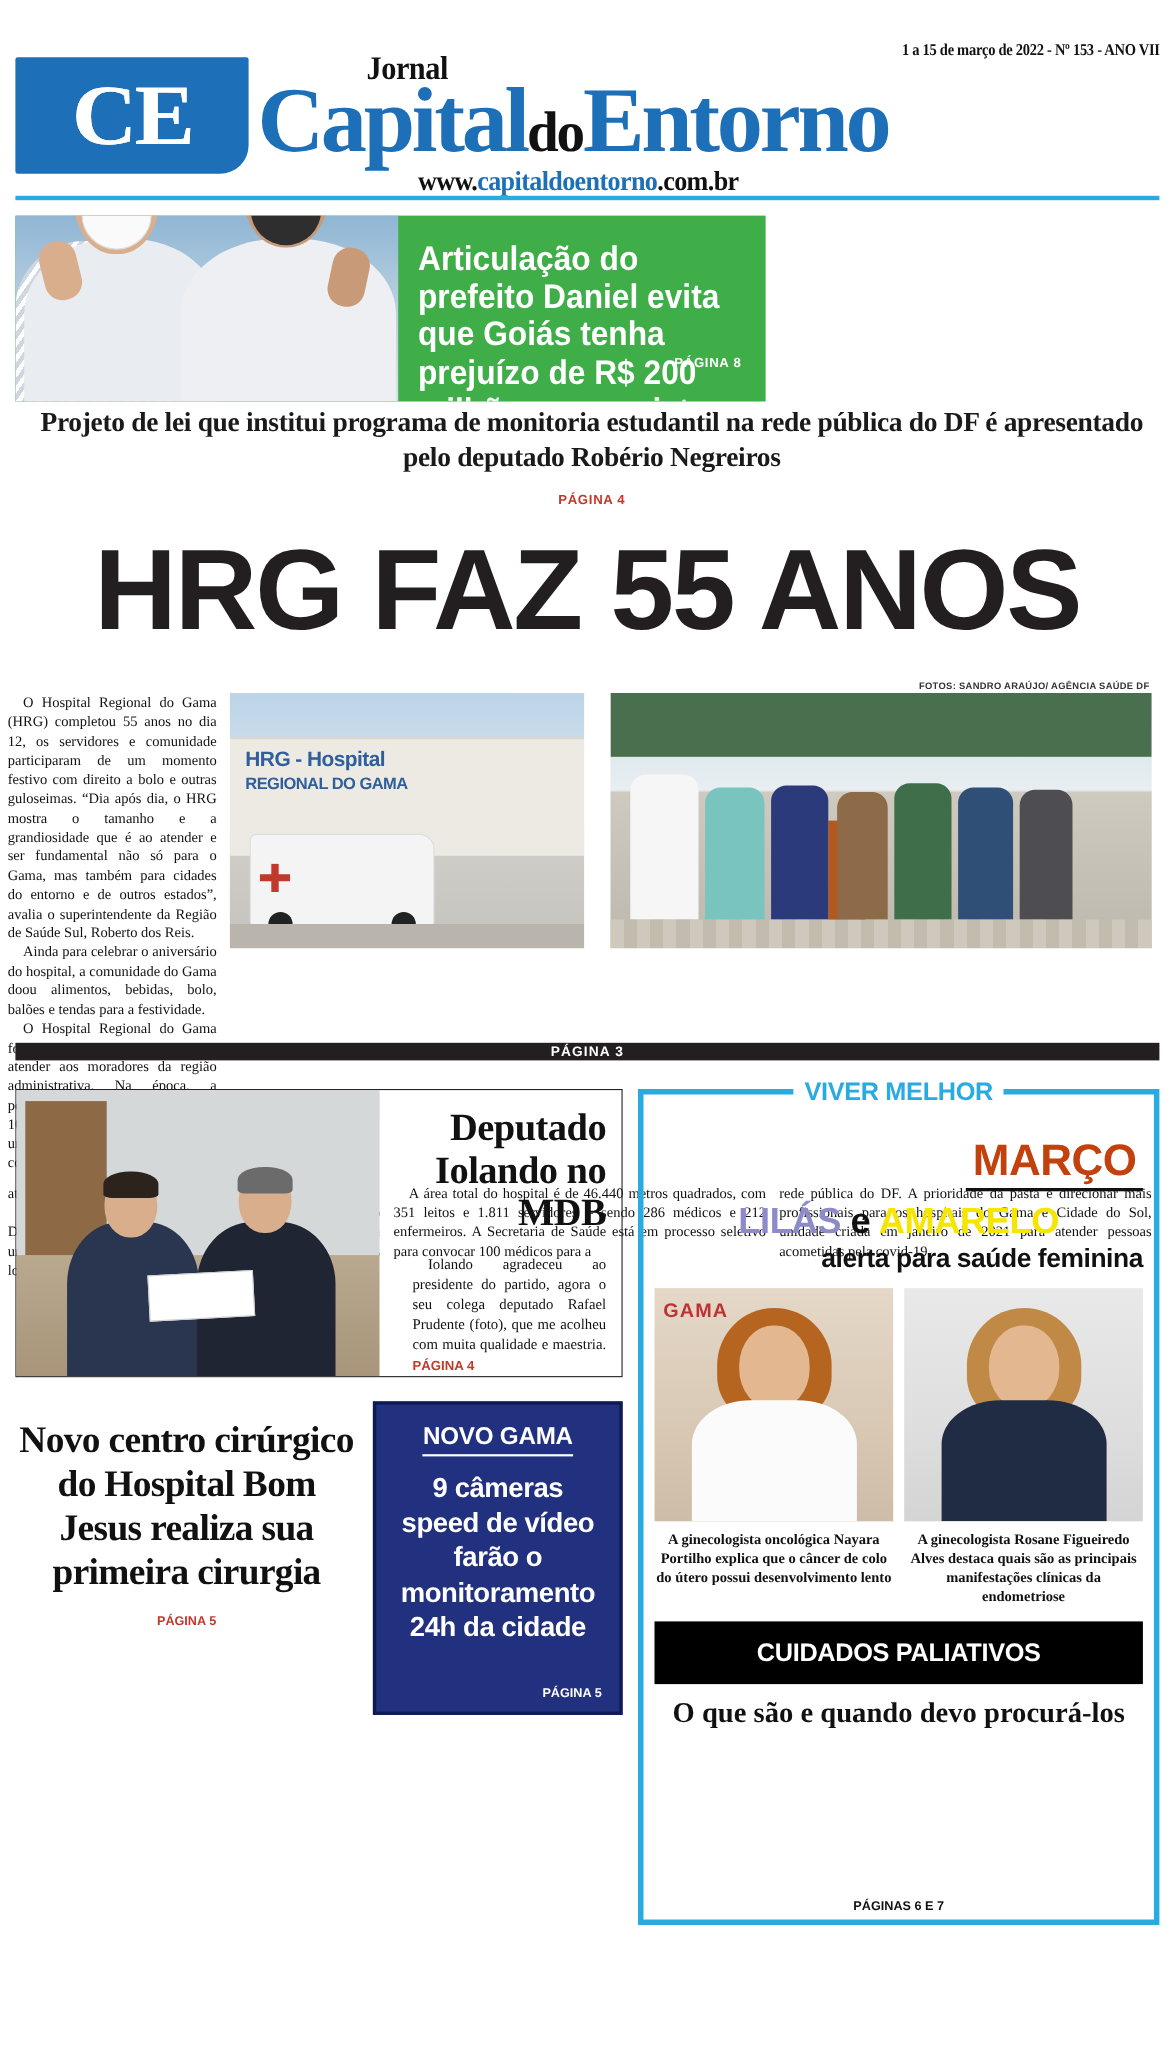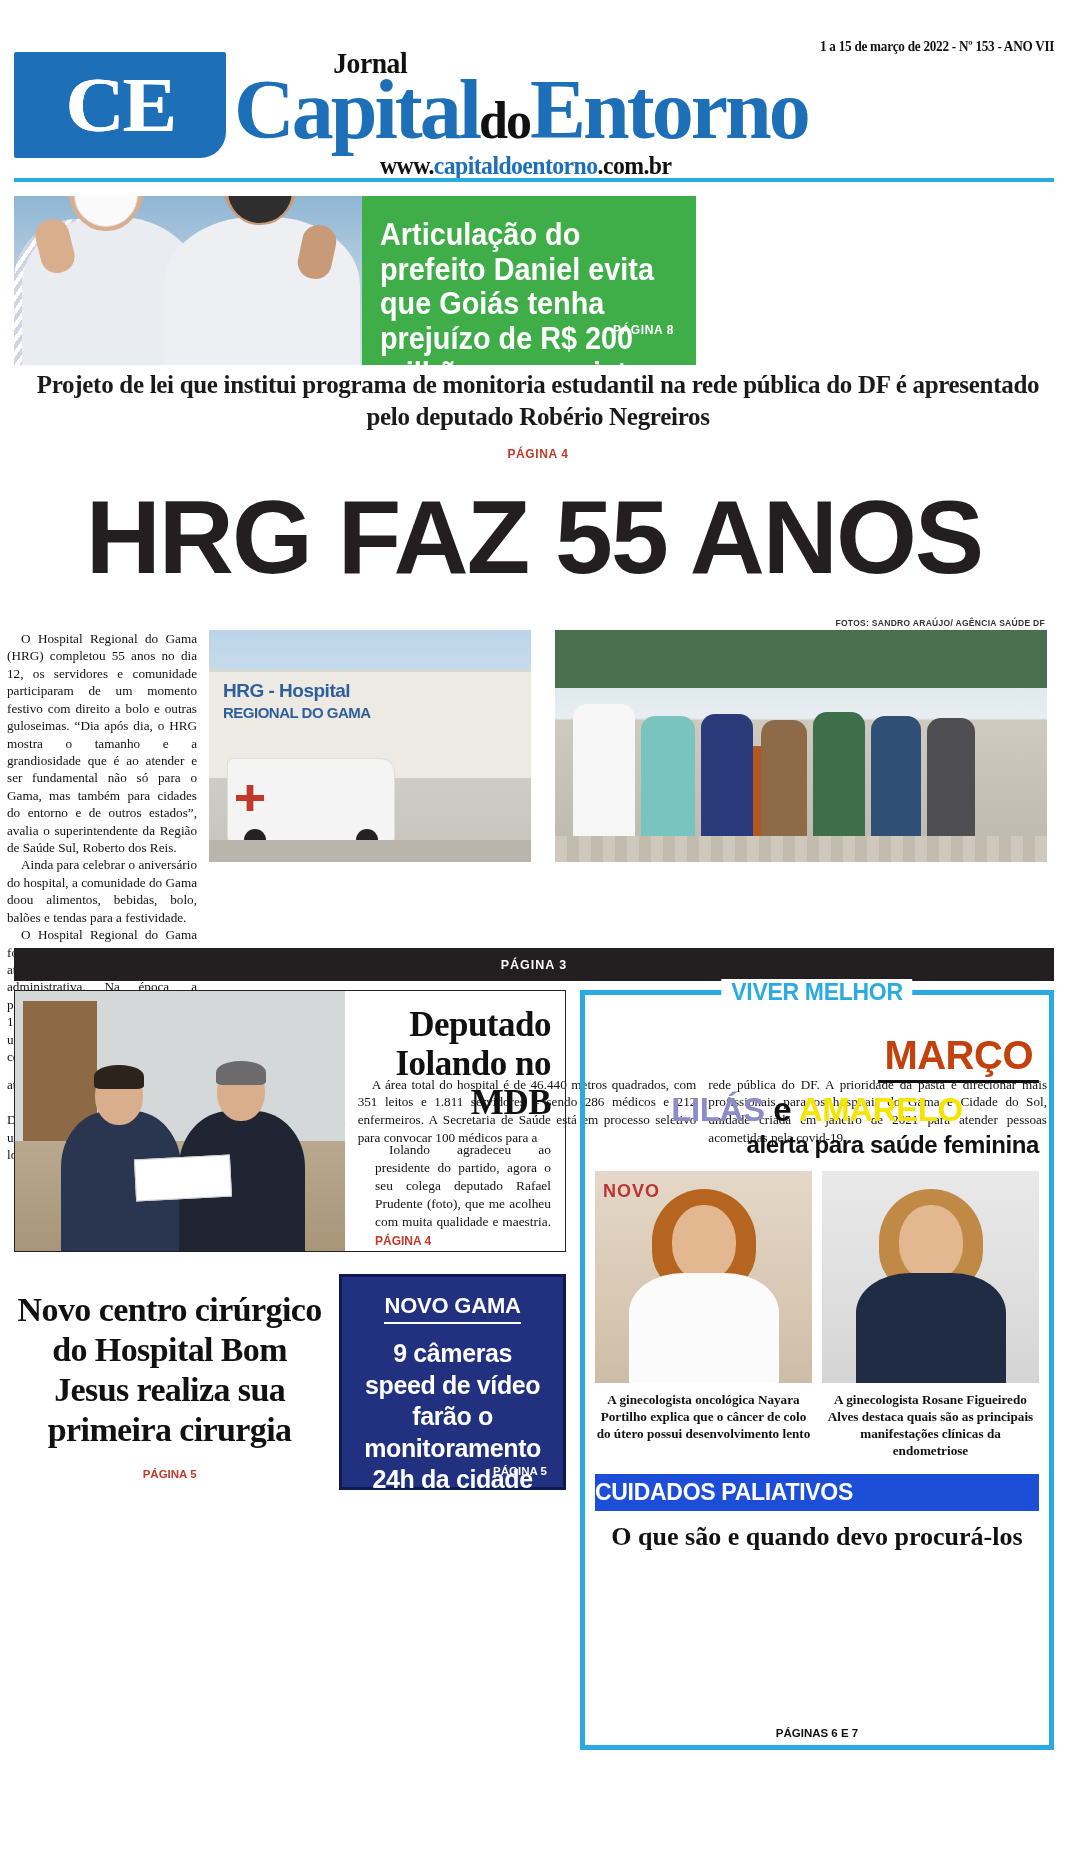--- a/index.html
+++ b/index.html
@@ -169,21 +169,21 @@
 
   .story-cols { display:flex; gap: 12px; margin-top: 10px; }
   .story-cols .col {
     flex:1; font-family:"Liberation Serif", serif;
     font-size: 13.2px; line-height: 1.34; text-align:justify; color:#111;
   }
   .story-cols .col p { text-indent: 14px; }
   .story-cols .col p.noind { text-indent: 0; }
 
   .pagina-bar {
-    position:absolute; left: 14px; top: 948px; width: 1040px; height: 33px;
+    position:absolute; left: 14px; top: 948px; width: 1040px; height: 16px;
     background:#231F20; color:#fff; display:flex; align-items:center; justify-content:center;
     font-family:"Liberation Sans", sans-serif; font-weight:700; font-size: 12.5px; letter-spacing: 1px;
   }
 
   
   .lower { position:absolute; left:14px; top: 990px; width:1040px; height: 868px; display:flex; gap: 14px; }
   .lower-left { width: 552px; position:relative; }
   .lower-right { flex:1; position:relative; }
 
   .iolando-box { border:1px solid #222; height: 262px; display:flex; }
@@ -225,21 +225,21 @@
     color:#111; border-bottom: 2px solid #111; display:inline-block; padding-bottom: 2px;
   }
   .aguas-title {
     margin-top: 16px; font-family:"Liberation Serif", serif; font-weight:700;
     font-size: 34px; line-height: 1.18; color:#111; letter-spacing:-0.6px;
   }
   .aguas-page { margin-top: 18px; font-family:"Liberation Sans",sans-serif; font-weight:700; font-size: 11.5px; color:#C0392B; }
 
   .novo-gama {
     flex:1; background:#22317F; border: 3px solid #0f1a52; color:#fff;
-    padding: 16px 22px 12px; text-align:center; position:relative; height: 216px;
+    padding: 16px 22px 12px; text-align:center; position:relative; height: 285px;
   }
   .ng-kicker {
     font-family:"Liberation Sans",sans-serif; font-weight:700; font-size: 22px;
     letter-spacing: -0.2px; border-bottom: 2px solid #fff; display:inline-block; padding-bottom: 3px;
   }
   .ng-title {
     margin-top: 14px; font-family:"Liberation Sans",sans-serif; font-weight:700;
     font-size: 25px; line-height: 1.26; letter-spacing:-0.4px;
   }
   .ng-page { position:absolute; right: 16px; bottom: 10px; font-family:"Liberation Sans",sans-serif; font-weight:700; font-size: 11.5px; }
@@ -282,21 +282,21 @@
   .vm-ph .ptorso { position:absolute; left:50%; transform:translateX(-50%); bottom:0; width: 150px; height: 110px; border-radius: 36% 36% 0 0; }
   .vm-ph1 .ptorso { background:#fbfbfb; }
   .vm-ph2 .ptorso { background:#202c44; }
   .vm-ph1 .core { position:absolute; left: 8px; top: 10px; font-family:"Liberation Sans",sans-serif; font-weight:700; font-size: 18px; color:#b33; letter-spacing:1px; }
   .vm-caps { display:flex; gap: 10px; margin-top: 8px; }
   .vm-cap {
     flex:1; text-align:center; font-family:"Liberation Serif", serif; font-weight:700;
     font-size: 13.2px; line-height: 1.3; color:#111;
   }
   .vm-cuidados {
-    margin-top: 14px; background:#1d4ed8; color:#fff; text-align:left; padding: 5px 0;
+    margin-top: 14px; background:#000000; color:#fff; text-align:center; padding: 15px 0;
     font-family:"Liberation Sans",sans-serif; font-weight:700; font-size: 23px; letter-spacing:-0.3px;
   }
   .vm-oquesao {
     margin-top: 10px; text-align:center;
     font-family:"Liberation Serif", serif; font-weight:700; font-size: 26px; line-height:1.22; color:#111;
   }
   .vm-pages {
     position:absolute; left: 0; right: 0; bottom: 6px; text-align:center;
     font-family:"Liberation Sans",sans-serif; font-weight:700; font-size: 11.5px; color:#111;
   }
@@ -456,21 +456,21 @@
         <div class="vm-label">VIVER MELHOR</div>
 
         <div class="vm-marco"><span>MARÇO</span></div>
 
         <div class="vm-colors"><span class="vm-lilas">LILÁS</span><span class="vm-e"> e </span><span class="vm-amarelo">AMARELO</span></div>
 
         <div class="vm-sub">alerta para saúde feminina</div>
 
         <div class="vm-photos">
           <div class="vm-ph vm-ph1">
-            <div class="core">NOVO</div>
+            <div class="core">GAMA</div>
             <div class="phair"></div>
             <div class="pface"></div>
             <div class="ptorso"></div>
           </div>
           <div class="vm-ph vm-ph2">
             <div class="phair"></div>
             <div class="pface"></div>
             <div class="ptorso"></div>
           </div>
         </div>

